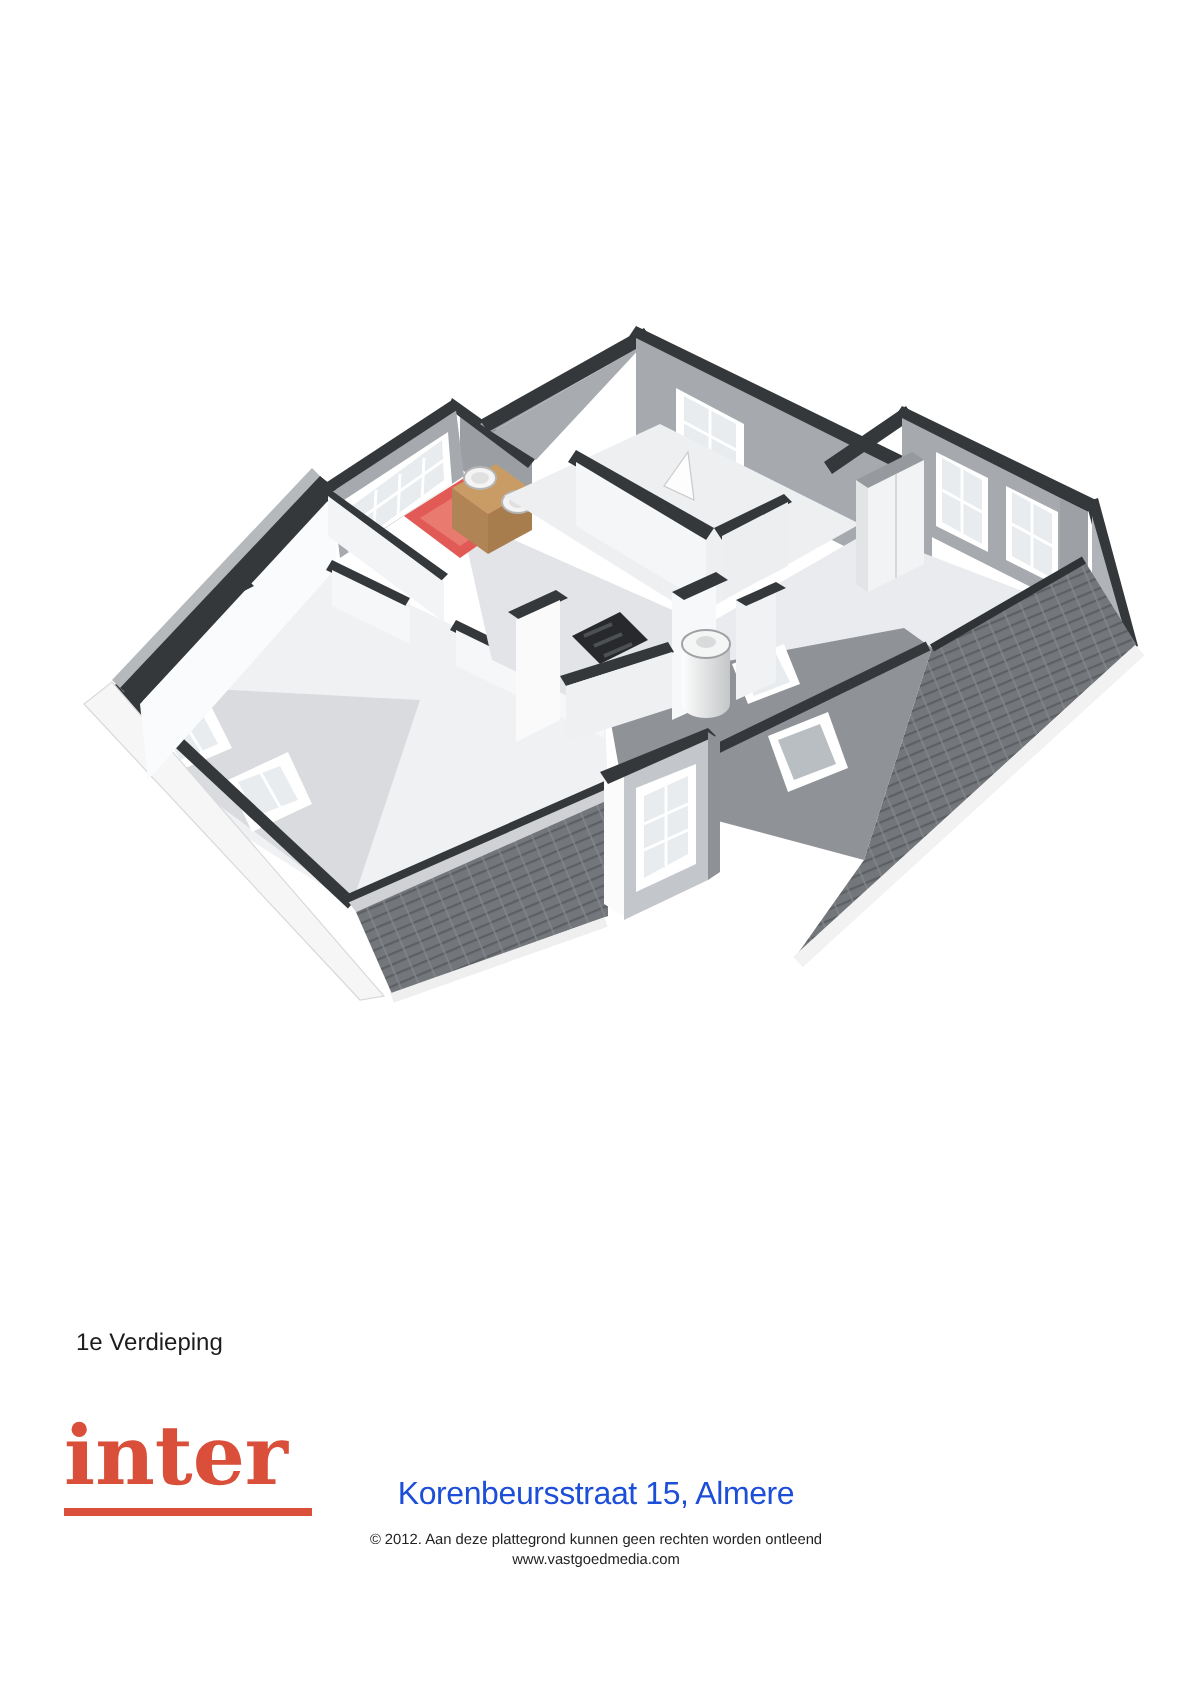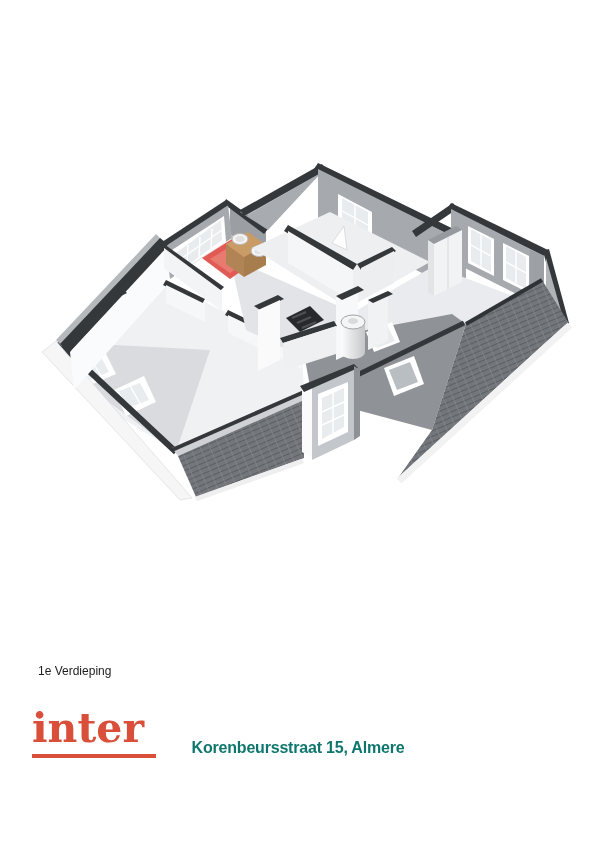--- a/index.html
+++ b/index.html
@@ -5,21 +5,21 @@
   html,body{margin:0;padding:0;background:#fff;}
   #page{position:relative;width:600px;height:800px;background:#fff;overflow:hidden;
         font-family:"Liberation Sans",sans-serif;}
   #plan-svg{position:absolute;left:0;top:0;}
   .floor-label{position:absolute;left:38px;top:664px;font-size:12px;color:#1c1c1c;}
   .logo{position:absolute;left:32px;top:712px;color:var(--logo-red);
         font-family:"DejaVu Serif",serif;font-weight:700;font-size:41px;line-height:.80;
         letter-spacing:0px;}
   .logo .underline{width:124px;height:4px;background:var(--logo-red);margin-top:9px;}
   .footer-block{position:absolute;left:148px;top:739px;width:300px;text-align:center;}
-  .footer-title{font-size:16px;font-weight:700;color:#0f766e;letter-spacing:-.2px;}
+  .footer-title{font-size:16px;font-weight:400;color:#1d4ed8;letter-spacing:-.2px;}
   .footer-copy{margin-top:8px;font-size:7.4px;line-height:1.35;color:#222;}
   .wt{fill:var(--wall-top);}         
   .glass{fill:var(--glass);}
   .frame{fill:#ffffff;}
   .thin{stroke:#ffffff;stroke-width:1.4;fill:none;}
 </style>
 </head>
 <body>
 
 <div id="page">
@@ -204,15 +204,19 @@
 
 <div class="floor-label">1e Verdieping</div>
 
 <div class="logo">
   <div>inter</div>
   <div class="underline"></div>
 </div>
 
 <div class="footer-block">
   <div class="footer-title">Korenbeursstraat 15, Almere</div>
+  <div class="footer-copy">
+    <div>© 2012. Aan deze plattegrond kunnen geen rechten worden ontleend</div>
+    <div>www.vastgoedmedia.com</div>
+  </div>
 </div>
 
 </div>
 
 </body></html>

